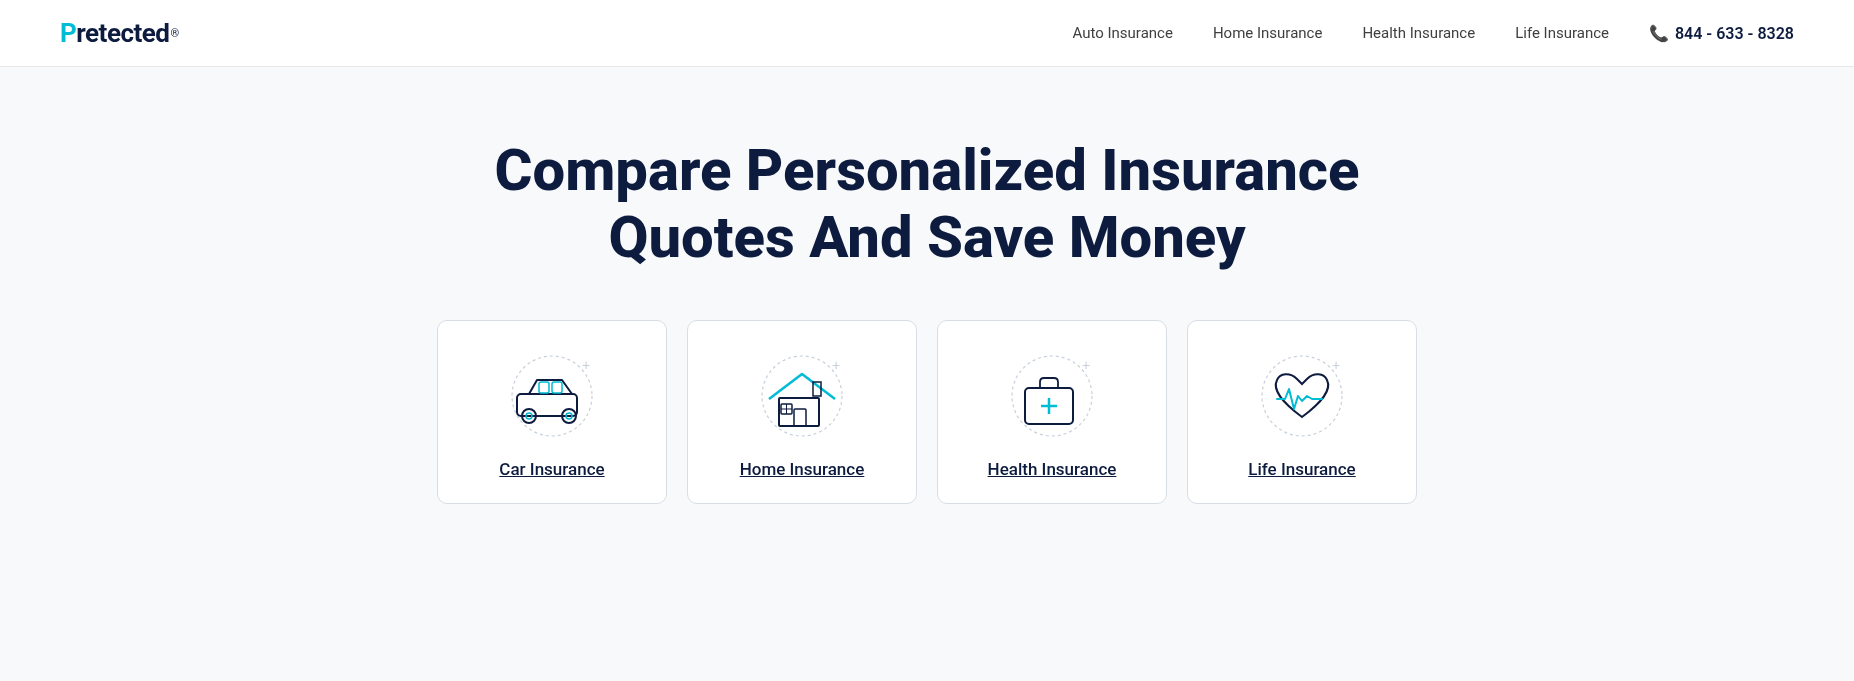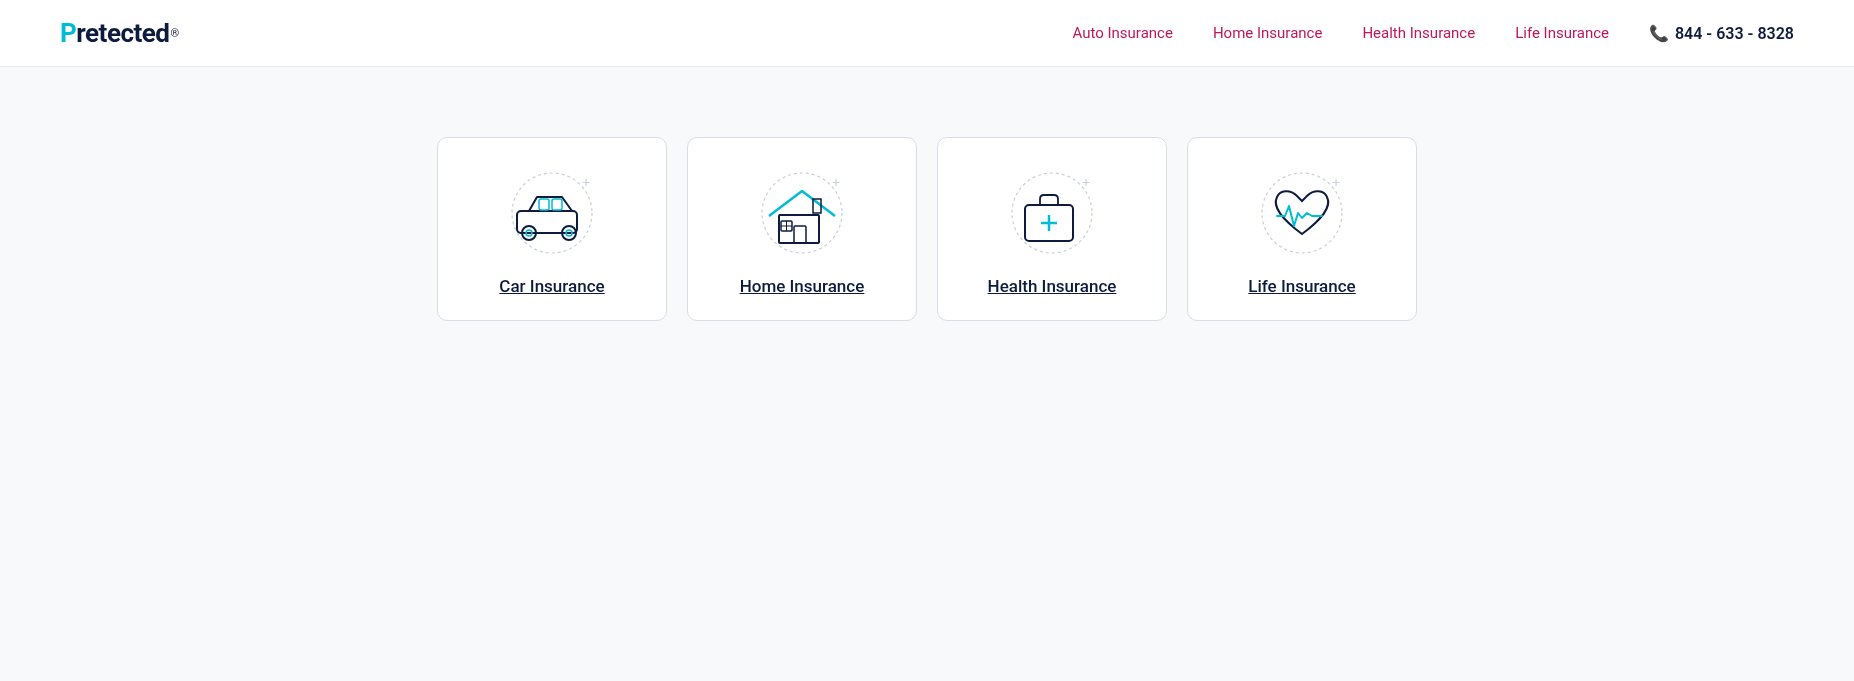--- a/index.html
+++ b/index.html
@@ -40,21 +40,21 @@
     }
 
     nav {
       display: flex;
       align-items: center;
       gap: 40px;
     }
 
     .nav-link {
       font-size: 15px;
-      color: #be185d;
+      color: #404040;
       text-decoration: none;
       cursor: pointer;
     }
 
     .phone-link {
       display: flex;
       align-items: center;
       gap: 6px;
       font-size: 16px;
       font-weight: 600;
@@ -133,20 +133,24 @@
     <a class="nav-link" href="#">Life Insurance</a>
 
     <a class="phone-link" href="tel:8447738328">
       <span>📞</span>
       <span>844 - 633 - 8328</span>
     </a>
   </nav>
 </header>
 
 <section class="hero">
+  <h1 class="hero-title">
+    <span>Compare Personalized Insurance</span><br>
+    <span>Quotes And Save Money</span>
+  </h1>
 
   <div class="cards-row">
 
     <div class="card">
       <div class="card-icon">
         <svg width="110" height="88" viewBox="0 0 110 88" fill="none" xmlns="http://www.w3.org/2000/svg">
 
           <circle cx="55" cy="44" r="40" stroke="#c8d0db" stroke-width="1.2" stroke-dasharray="3 3"></circle>
 
           <text x="85" y="18" font-size="14" fill="#c8d0db" font-family="sans-serif">+</text>

